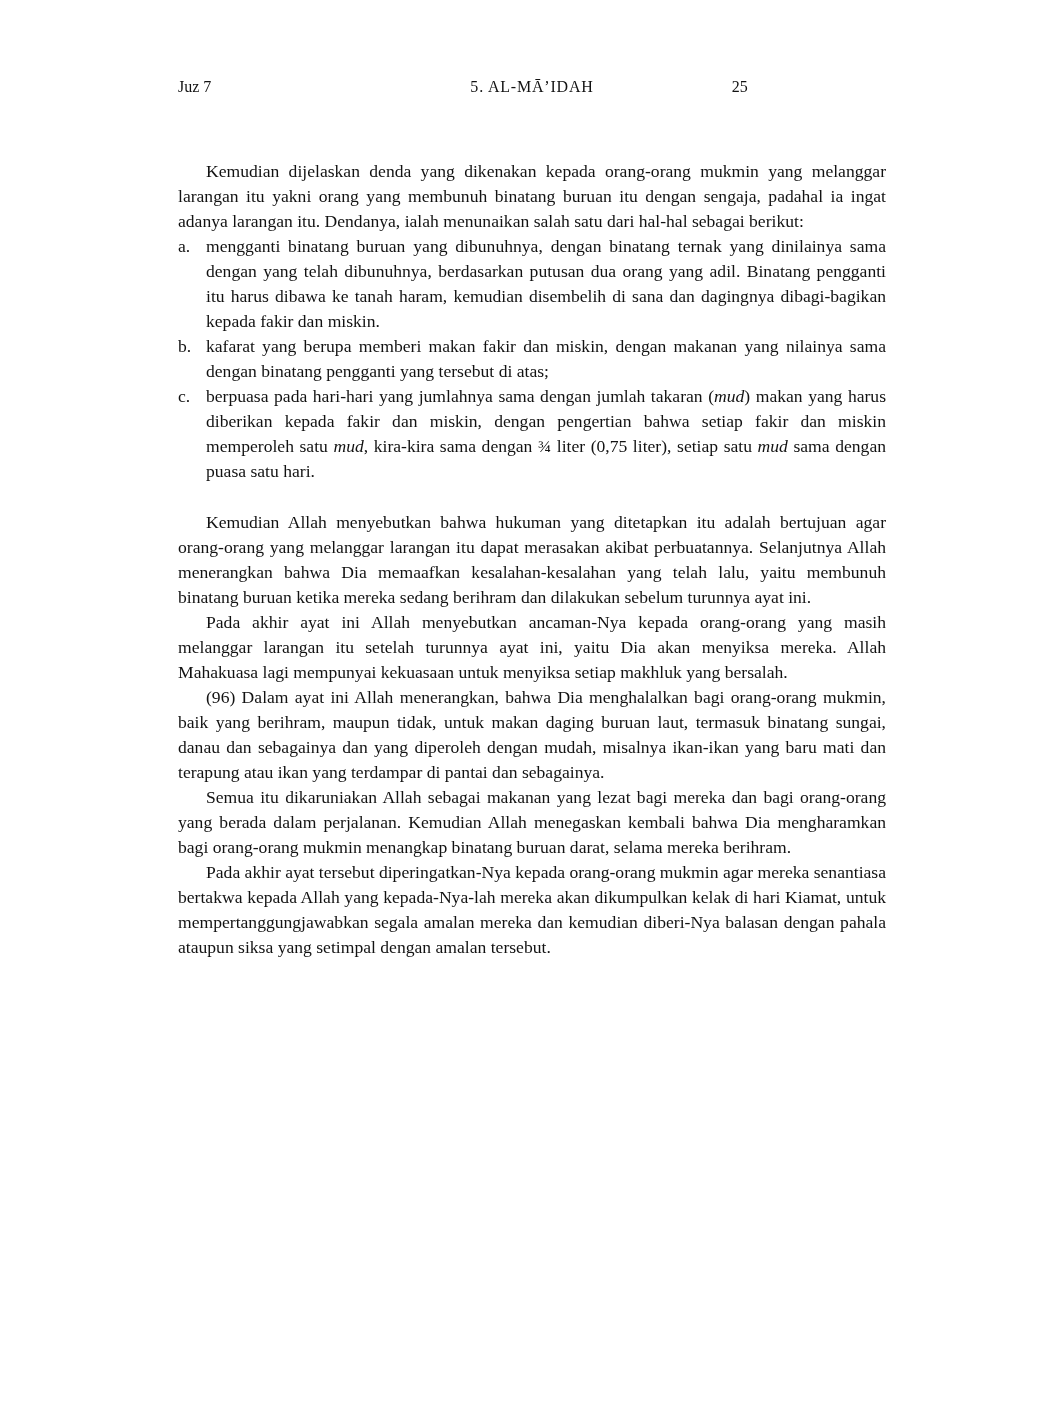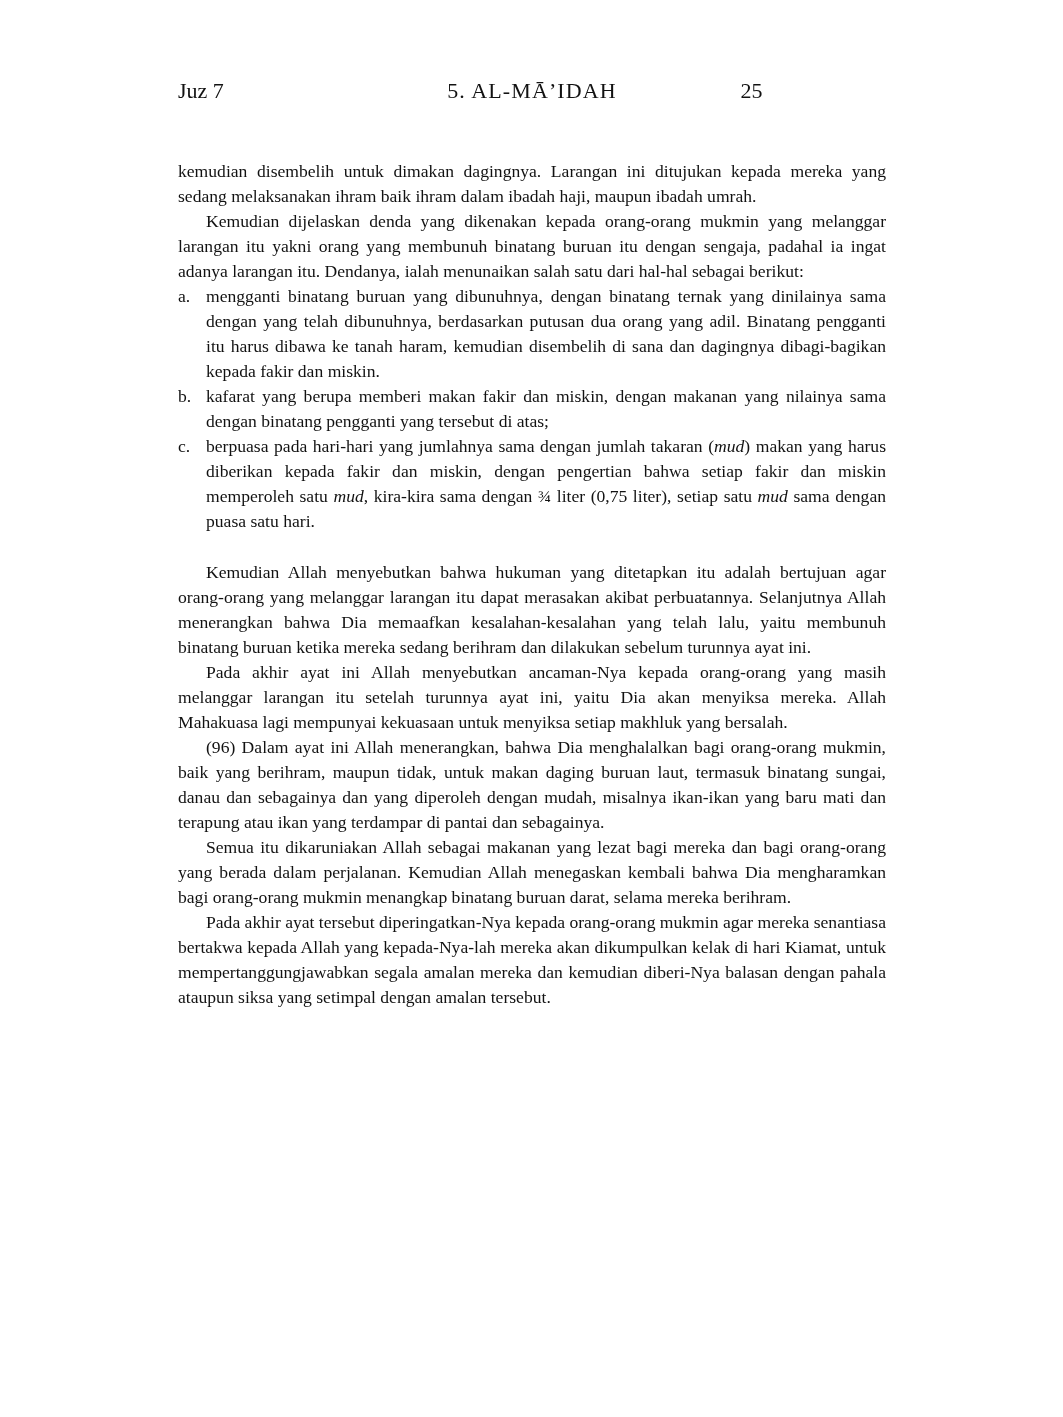--- a/index.html
+++ b/index.html
@@ -19,21 +19,21 @@
     overflow: hidden;
   }
   .page-header {
     position: absolute;
     top: 78px;
     left: 178px;
     width: 708px;
     display: grid;
     grid-template-columns: 1fr auto 1fr;
     align-items: baseline;
-    font-size: 22px;
+    font-size: 16px;
   }
   .h-left  { text-align: left; }
   .h-center{ text-align: left; letter-spacing: 0.05em; }
   .h-right { text-align: center; }
   .page-body {
     position: absolute;
     top: 159px;
     left: 178px;
     width: 708px;
     font-size: 17.6px;
@@ -60,21 +60,20 @@
 <body>
 
 <div class="page">
   <header class="page-header">
     <span class="h-left">Juz 7</span>
     <span class="h-center">5. AL-MĀ’IDAH</span>
     <span class="h-right">25</span>
   </header>
 
   <main class="page-body">
-      <div class="para plain"><span>kemudian disembelih untuk dimakan dagingnya. Larangan ini ditujukan kepada mereka yang sedang melaksanakan ihram baik ihram dalam ibadah haji, maupun ibadah umrah.</span></div>
       <div class="para indent"><span>Kemudian dijelaskan denda yang dikenakan kepada orang-orang mukmin yang melanggar larangan itu yakni orang yang membunuh binatang buruan itu dengan sengaja, padahal ia ingat adanya larangan itu. Dendanya, ialah menunaikan salah satu dari hal-hal sebagai berikut:</span></div>
       <div class="para list"><span class="marker">a.</span><span>mengganti binatang buruan yang dibunuhnya, dengan binatang ternak yang dinilainya sama dengan yang telah dibunuhnya, berdasarkan putusan dua orang yang adil. Binatang pengganti itu harus dibawa ke tanah haram, kemudian disembelih di sana dan dagingnya dibagi-bagikan kepada fakir dan miskin.</span></div>
       <div class="para list"><span class="marker">b.</span><span>kafarat yang berupa memberi makan fakir dan miskin, dengan makanan yang nilainya sama dengan binatang pengganti yang tersebut di atas;</span></div>
       <div class="para list"><span class="marker">c.</span><span>berpuasa pada hari-hari yang jumlahnya sama dengan jumlah takaran (</span><em>mud</em><span>) makan yang harus diberikan kepada fakir dan miskin, dengan pengertian bahwa setiap fakir dan miskin memperoleh satu </span><em>mud</em><span>, kira-kira sama dengan  ¾ liter (0,75 liter), setiap satu </span><em>mud</em><span> sama dengan puasa satu hari.</span></div>
       <div class="para indent space-before"><span>Kemudian Allah menyebutkan bahwa hukuman yang ditetapkan itu adalah bertujuan agar orang-orang yang melanggar larangan itu dapat merasakan akibat perbuatannya. Selanjutnya Allah menerangkan bahwa Dia memaafkan kesalahan-kesalahan yang telah lalu, yaitu membunuh binatang buruan ketika mereka sedang berihram dan dilakukan sebelum turunnya ayat ini.</span></div>
       <div class="para indent"><span>Pada akhir ayat ini Allah menyebutkan ancaman-Nya kepada orang-orang yang masih melanggar larangan itu setelah turunnya ayat ini, yaitu Dia akan menyiksa mereka. Allah Mahakuasa lagi mempunyai kekuasaan untuk menyiksa setiap makhluk yang bersalah.</span></div>
       <div class="para indent"><span>(96) Dalam ayat ini Allah menerangkan, bahwa Dia menghalalkan bagi orang-orang mukmin, baik yang berihram, maupun tidak, untuk makan daging buruan laut, termasuk binatang sungai, danau dan sebagainya dan yang diperoleh dengan mudah, misalnya ikan-ikan yang baru mati dan terapung atau ikan yang terdampar di pantai dan sebagainya.</span></div>
       <div class="para indent"><span>Semua itu dikaruniakan Allah sebagai makanan yang lezat bagi mereka dan bagi orang-orang yang berada dalam perjalanan. Kemudian Allah menegaskan kembali bahwa Dia mengharamkan bagi orang-orang mukmin menangkap binatang buruan darat, selama mereka berihram.</span></div>
       <div class="para indent"><span>Pada akhir ayat tersebut diperingatkan-Nya kepada orang-orang mukmin agar mereka senantiasa bertakwa kepada Allah yang kepada-Nya-lah mereka akan dikumpulkan kelak di hari Kiamat, untuk mempertanggungjawabkan segala amalan mereka dan kemudian diberi-Nya balasan dengan pahala ataupun siksa yang setimpal dengan amalan tersebut.</span></div>
     </main>

